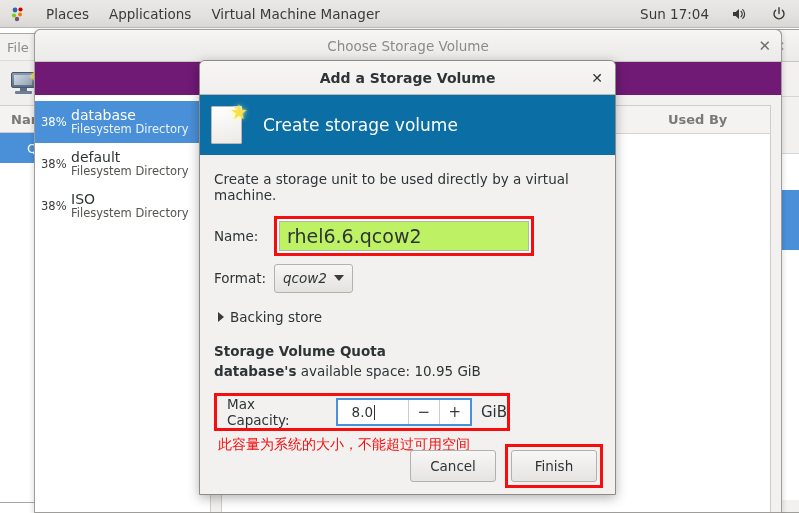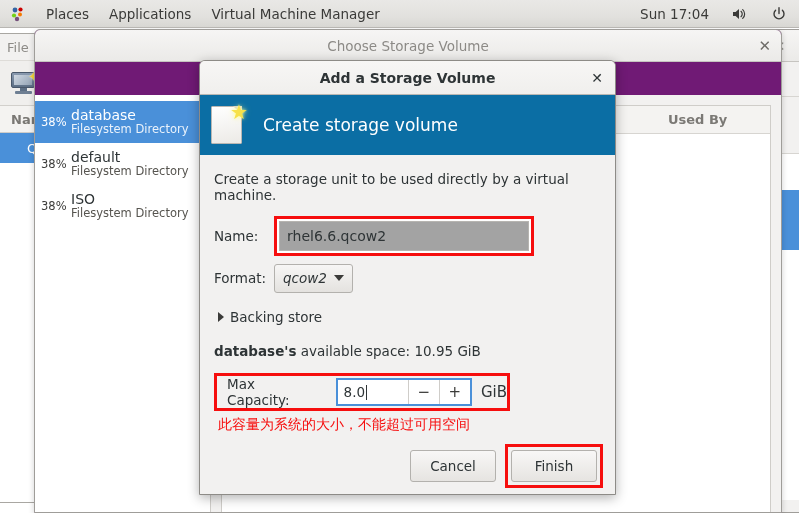--- a/index.html
+++ b/index.html
@@ -349,27 +349,27 @@
   }
   
   .annot-red {
     border: 3px solid #f60e0e;
     box-sizing: border-box;
     display: inline-block;
   }
   .txt-input {
     width: 250px;
     height: 30px;
-    background: #a3a3a3;
+    background: #bef264;
     border: 1px solid #b6b4b0;
     box-sizing: border-box;
     display: flex;
     align-items: center;
     padding-left: 7px;
-    font-size: 14px;
+    font-size: 19px;
     color: #2e3436;
   }
   .name-annot { padding: 2px; background: #ffffff; }
 
   .combo {
     height: 29px;
     min-width: 78px;
     background: linear-gradient(180deg,#f7f6f5 0%, #e4e2df 100%);
     border: 1px solid #b3b1ad;
     border-radius: 3px;
@@ -432,21 +432,21 @@
     height: 28px;
     border: 2px solid #4a90d9;
     background: #ffffff;
     box-sizing: border-box;
     width: 144px;
   }
   .spin .val {
     flex: 1;
     display: flex;
     align-items: center;
-    padding-left: 6px;
+    padding-left: 14px;
     font-size: 13.5px;
     color: #2e3436;
     position: relative;
   }
   .spin .caret {
     display: inline-block;
     width: 1px;
     height: 15px;
     background: #2e3436;
     margin-left: 1px;
@@ -618,20 +618,21 @@
           <span>qcow2</span>
           <span class="caret-down"></span>
         </span>
       </div>
 
       <div class="expander">
         <span class="caret-right"></span>
         <span>Backing store</span>
       </div>
 
+      <div class="quota-title">Storage Volume Quota</div>
       <div class="quota-avail"><b>database's</b><span> available space: 10.95 GiB</span></div>
 
       <div class="cap-annot">
         <span class="cap-label">Max Capacity:</span>
         <span class="spin">
           <span class="val">
               <span>8.0</span>
               <span class="caret"></span>
             </span>
           <span class="btn">−</span>

